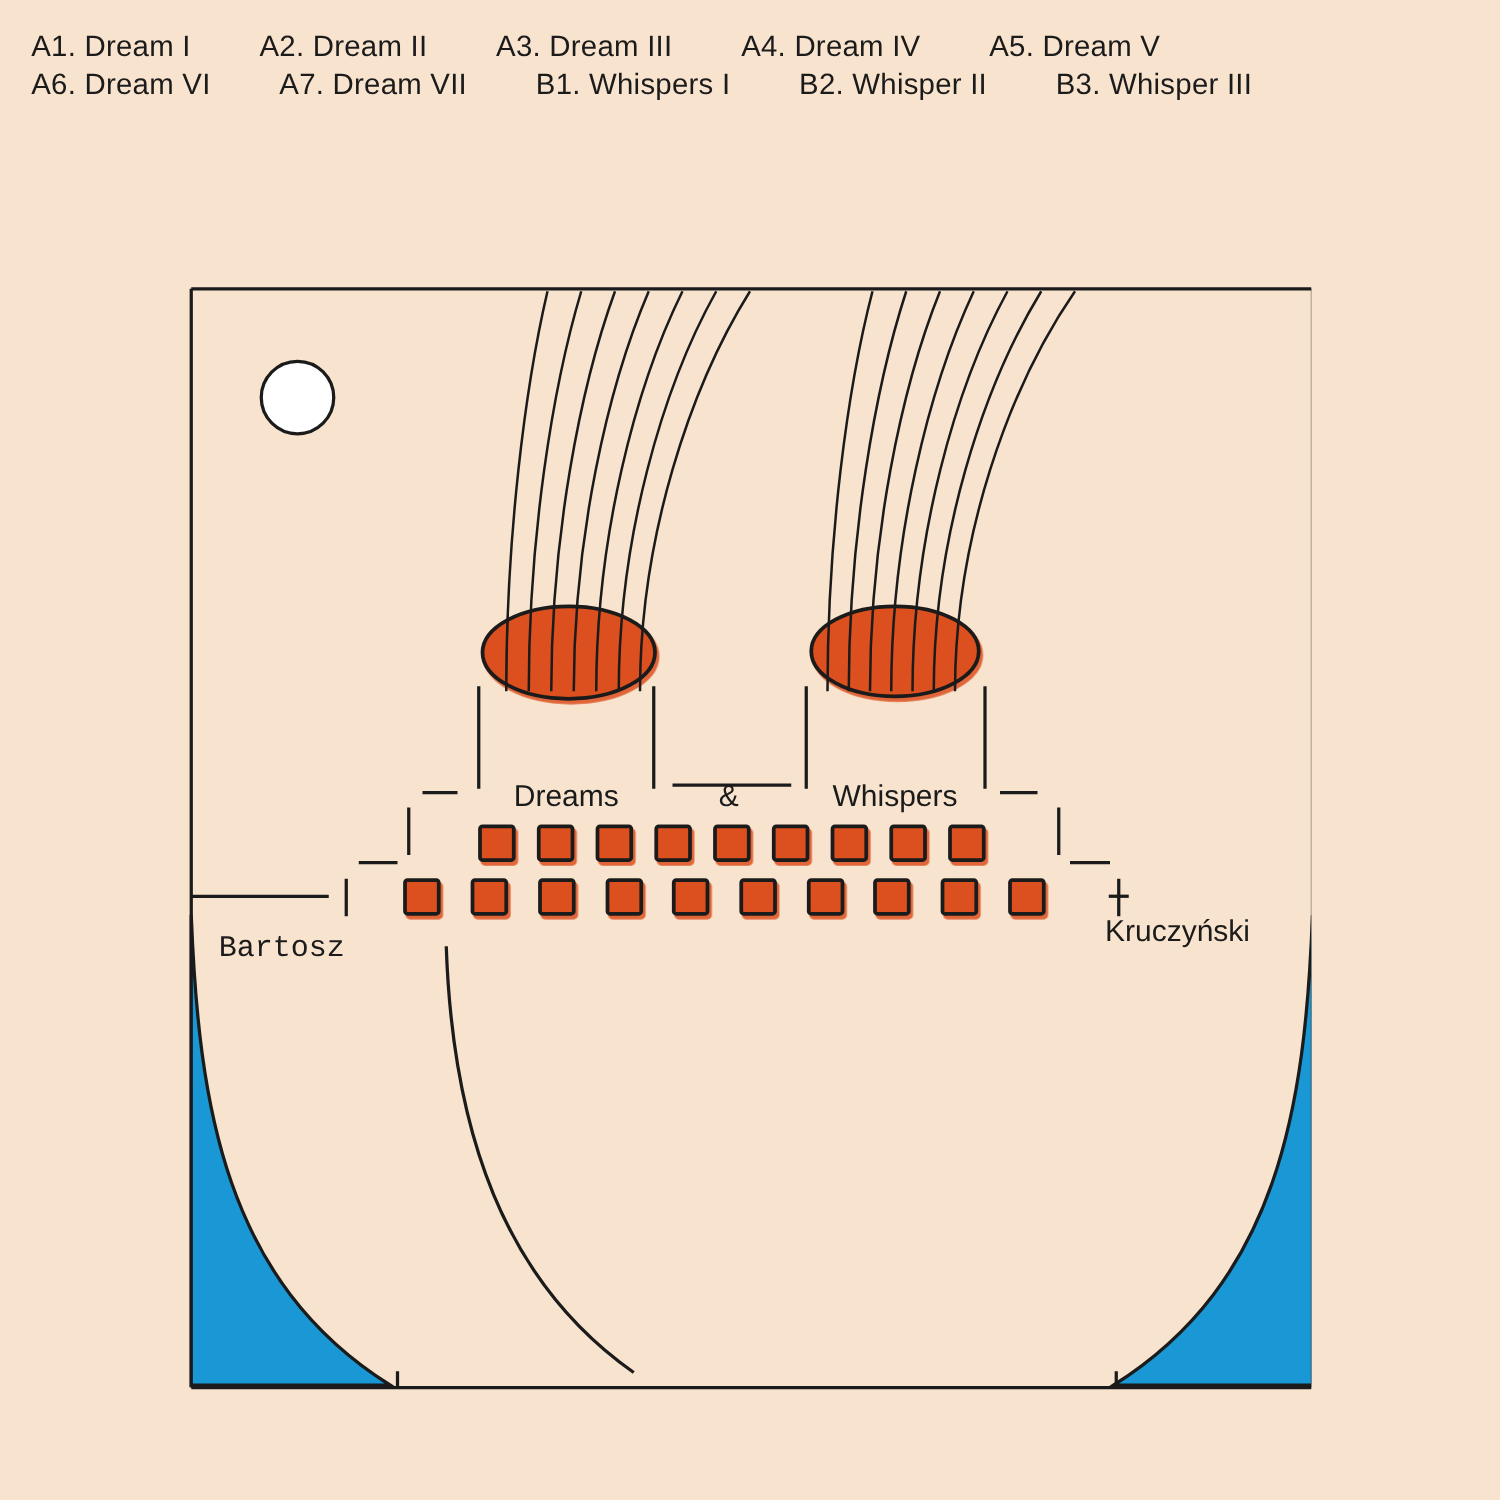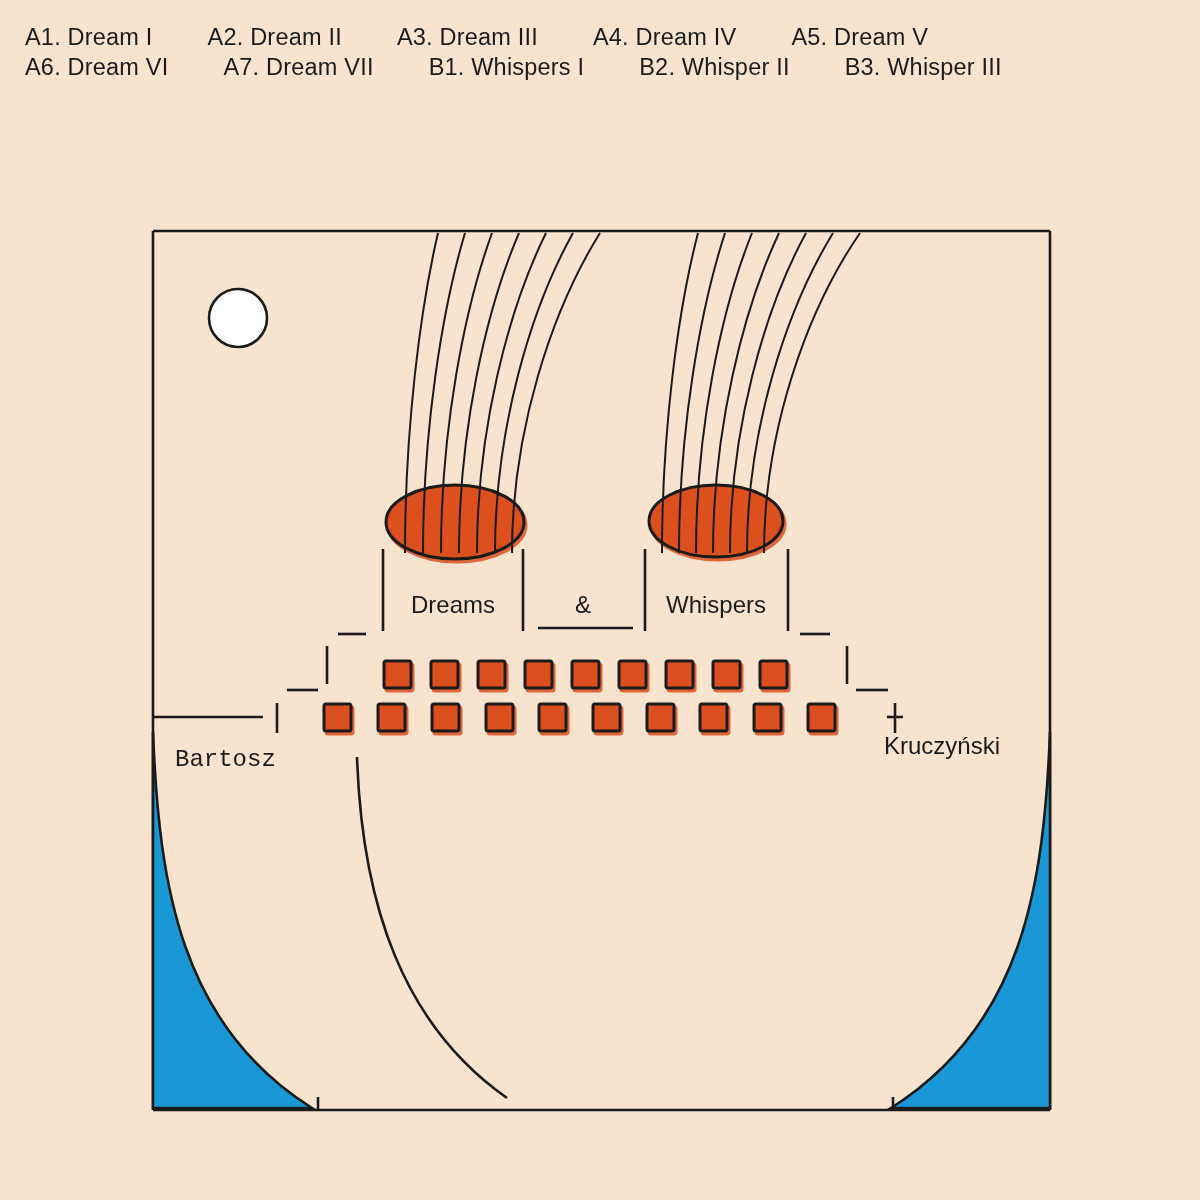--- a/index.html
+++ b/index.html
@@ -1,31 +1,31 @@
 <!DOCTYPE html>
 <html><head>
 <meta charset="utf-8">
 <style>
   html,body{margin:0;padding:0;background:#f8e4ce;}
   .cover{
-    position:relative;width:1200px;height:1200px;background:#f8e4ce;
+    position:relative;width:1049px;height:1200px;background:#f8e4ce;
     font-family:"Liberation Sans",sans-serif;color:#1b1b1b;overflow:hidden;
   }
   .tracklist{position:absolute;left:25px;top:22px;}
   .track-row{display:flex;gap:55px;font-size:23.5px;line-height:30px;
     font-weight:500;letter-spacing:.2px;white-space:nowrap;}
   .art-svg{position:absolute;left:0;top:0;width:1200px;height:1200px;}
   .ln{fill:none;stroke:#1b1b1b;stroke-width:2.6;stroke-linecap:butt;}
   .hair{fill:none;stroke:#1b1b1b;stroke-width:2;}
   .orange{fill:#dc4f1e;stroke:#1b1b1b;stroke-width:3;}
   .blue{fill:#1a97d5;stroke:#1b1b1b;stroke-width:2.6;}
   .whitec{fill:#ffffff;stroke:#1b1b1b;stroke-width:2.6;}
   .echo{filter:drop-shadow(2px 3px 0 rgba(220,79,30,.85));}
   .label{position:absolute;font-size:24px;font-weight:500;white-space:nowrap;}
-  .label.center{transform:translateX(-50%);}
+  .label.center{transform:translateX(-50%);margin-top:33px;}
   #lbl-dreams{left:453px;top:591px;}
   #lbl-amp{left:583px;top:591px;}
   #lbl-whispers{left:716px;top:591px;text-align:right;}
   #lbl-bartosz{left:175px;top:746px;font-family:Liberation Mono, monospace;}
   #lbl-kruczynski{left:884px;top:732px;}
 </style>
 </head>
 <body>
 
 <div class="cover">

